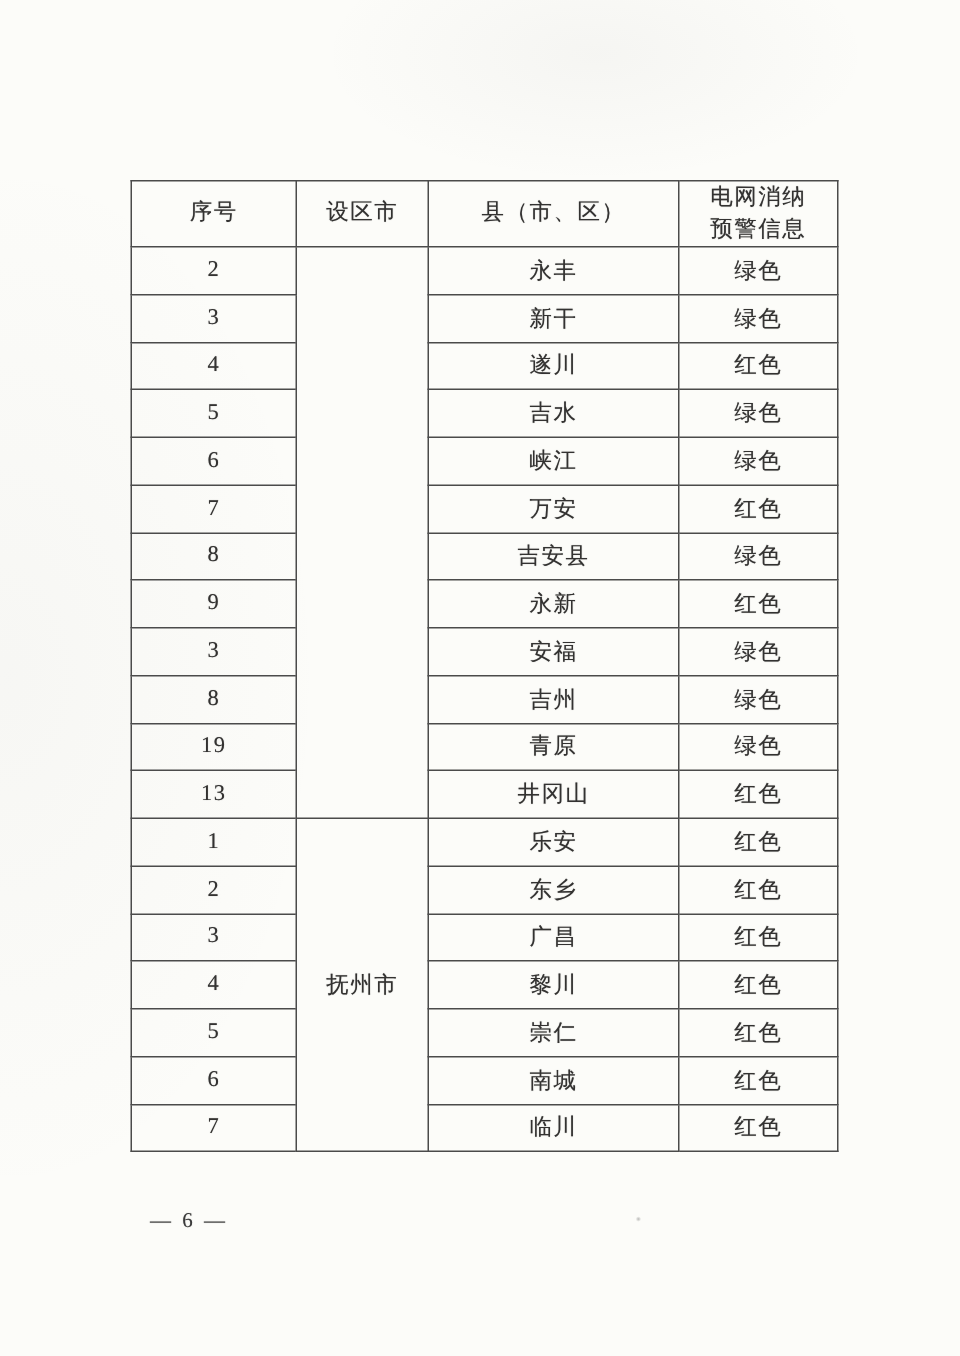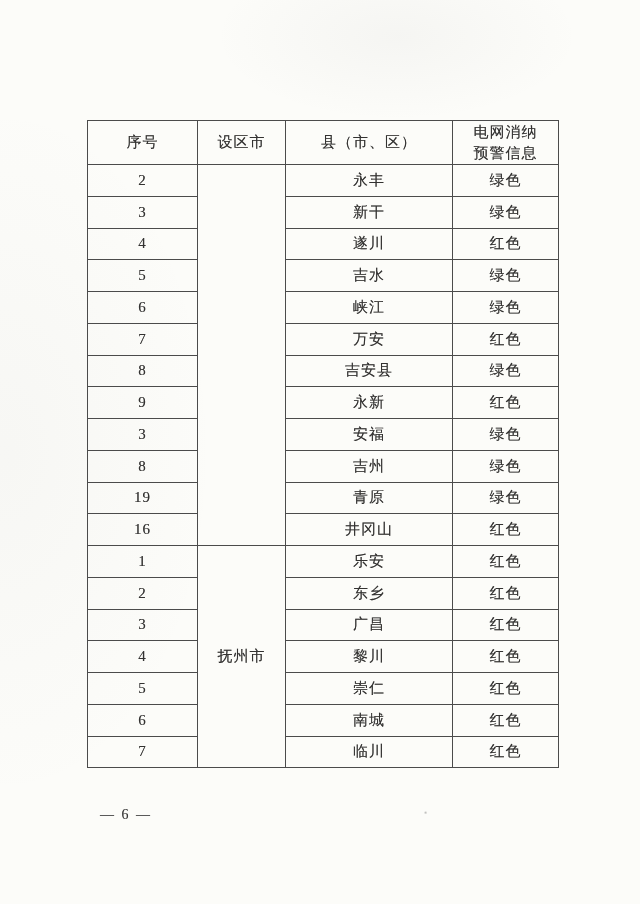--- a/index.html
+++ b/index.html
@@ -141,21 +141,21 @@
           <td>8</td>
           <td>吉州</td>
           <td>绿色</td>
         </tr>
         <tr>
           <td>19</td>
           <td>青原</td>
           <td>绿色</td>
         </tr>
         <tr>
-          <td>16</td>
+          <td>13</td>
           <td>井冈山</td>
           <td>红色</td>
         </tr>
         <tr>
           <td>1</td>
           <td rowspan="7">抚州市</td>
           <td>乐安</td>
           <td>红色</td>
         </tr>
         <tr>

